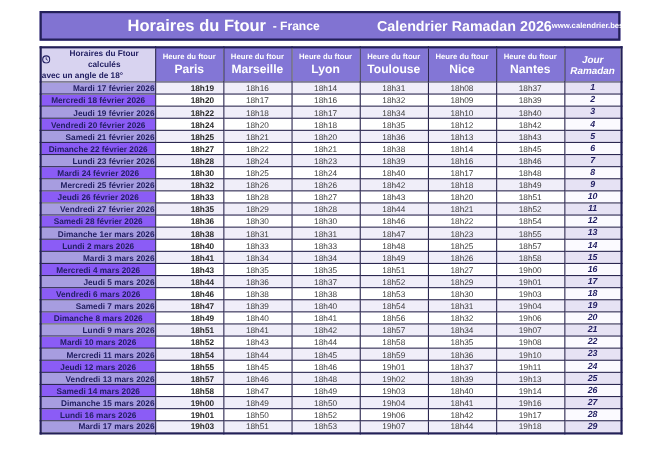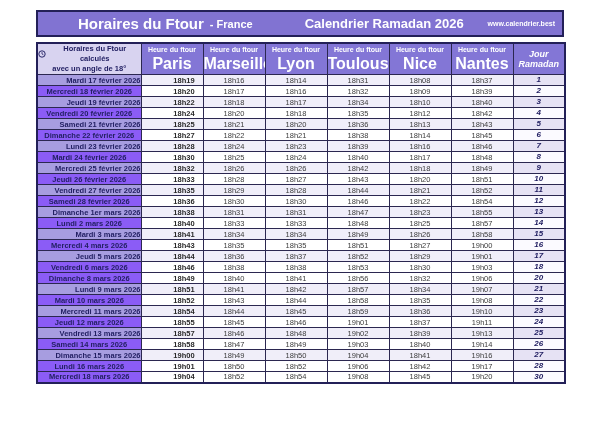--- a/index.html
+++ b/index.html
@@ -4,42 +4,42 @@
 <style>
   html,body{margin:0;padding:0;}
   body{
     width:600px;height:424px;position:relative;background:#ffffff;
     font-family:"Liberation Sans",sans-serif;overflow:hidden;
   }
   
   .banner{
     position:absolute;left:36px;top:10px;width:528px;height:27px;
     background:#8173d2;border:2px solid #232058;box-sizing:border-box;
-    display:flex;align-items:center;color:#ffffff;white-space:nowrap;
+    display:flex;align-items:center;color:#ffffff;white-space:nowrap;padding-left:38px;
   }
   .banner-title{font-size:15px;font-weight:bold;margin-left:40px;}
   .banner-sub{font-size:11px;font-weight:bold;margin-left:6px;}
   .banner-cal{font-size:13px;font-weight:bold;margin-left:52px;}
   .banner-url{font-size:7px;font-weight:bold;margin-left:auto;margin-right:7px;}
   
   table.ftour{
     position:absolute;left:36px;top:42px;width:528px;
     border-collapse:collapse;table-layout:fixed;
     border:2px solid #232058;
   }
   .ftour th,.ftour td{
     border:1px solid #2b2750;padding:0;text-align:center;
     overflow:hidden;box-sizing:border-box;
   }
   .ftour thead th{background:#8376d6;color:#ffffff;height:30px;vertical-align:middle;}
   .info-cell{background:#d8d3f0 !important;}
   .info-line{color:#232063;font-size:7.5px;font-weight:bold;line-height:1.35;
-    display:flex;align-items:center;justify-content:center;gap:3px;}
+    display:flex;align-items:center;gap:3px;}
   .th-small{display:block;font-size:7px;font-weight:bold;line-height:1.3;}
-  .th-city{display:block;font-size:16px;font-weight:bold;line-height:1.2;}
+  .th-city{display:block;font-size:11px;font-weight:bold;line-height:1.2;}
   .th-day{font-style:italic;font-weight:bold;font-size:9px;}
   .ftour tbody tr{height:11px;}
   .date-cell{color:#232063;font-weight:bold;font-size:7.5px;line-height:1;}
   .time-cell{color:#3b3b3b;font-size:7.5px;line-height:1;background:#ffffff;}
   .time-cell.paris{font-weight:bold;color:#2a2a2a;padding-left:24px;}
   .day-cell{color:#232063;font-weight:bold;font-style:italic;font-size:8px;line-height:1;background:#fbfaff;}
   tr.odd .date-cell{background:#a79de0;text-align:right;}
   tr.even .date-cell{background:#8b5cf6;}
   tr.odd .time-cell{background:#f0eef9;}
   tr.even .time-cell{background:#ffffff;}
@@ -284,20 +284,30 @@
       <tr class="even">
         <td class="date-cell">Vendredi 6 mars 2026</td>
         <td class="time-cell paris">18h46</td>
         <td class="time-cell">18h38</td>
         <td class="time-cell">18h38</td>
         <td class="time-cell">18h53</td>
         <td class="time-cell">18h30</td>
         <td class="time-cell">19h03</td>
         <td class="day-cell">18</td>
       </tr>
+      <tr class="odd">
+        <td class="date-cell">Samedi 7 mars 2026</td>
+        <td class="time-cell paris">18h47</td>
+        <td class="time-cell">18h39</td>
+        <td class="time-cell">18h40</td>
+        <td class="time-cell">18h54</td>
+        <td class="time-cell">18h31</td>
+        <td class="time-cell">19h04</td>
+        <td class="day-cell">19</td>
+      </tr>
       <tr class="even">
         <td class="date-cell">Dimanche 8 mars 2026</td>
         <td class="time-cell paris">18h49</td>
         <td class="time-cell">18h40</td>
         <td class="time-cell">18h41</td>
         <td class="time-cell">18h56</td>
         <td class="time-cell">18h32</td>
         <td class="time-cell">19h06</td>
         <td class="day-cell">20</td>
       </tr>
@@ -374,24 +384,24 @@
       <tr class="even">
         <td class="date-cell">Lundi 16 mars 2026</td>
         <td class="time-cell paris">19h01</td>
         <td class="time-cell">18h50</td>
         <td class="time-cell">18h52</td>
         <td class="time-cell">19h06</td>
         <td class="time-cell">18h42</td>
         <td class="time-cell">19h17</td>
         <td class="day-cell">28</td>
       </tr>
-      <tr class="even">
-        <td class="date-cell">Mercredi 18 mars 2026</td>
-        <td class="time-cell paris">19h04</td>
-        <td class="time-cell">18h52</td>
-        <td class="time-cell">18h54</td>
-        <td class="time-cell">19h08</td>
-        <td class="time-cell">18h45</td>
-        <td class="time-cell">19h20</td>
-        <td class="day-cell">30</td>
+      <tr class="odd">
+        <td class="date-cell">Mardi 17 mars 2026</td>
+        <td class="time-cell paris">19h03</td>
+        <td class="time-cell">18h51</td>
+        <td class="time-cell">18h53</td>
+        <td class="time-cell">19h07</td>
+        <td class="time-cell">18h44</td>
+        <td class="time-cell">19h18</td>
+        <td class="day-cell">29</td>
       </tr>
     </tbody>
 </table>
 
 </body></html>

